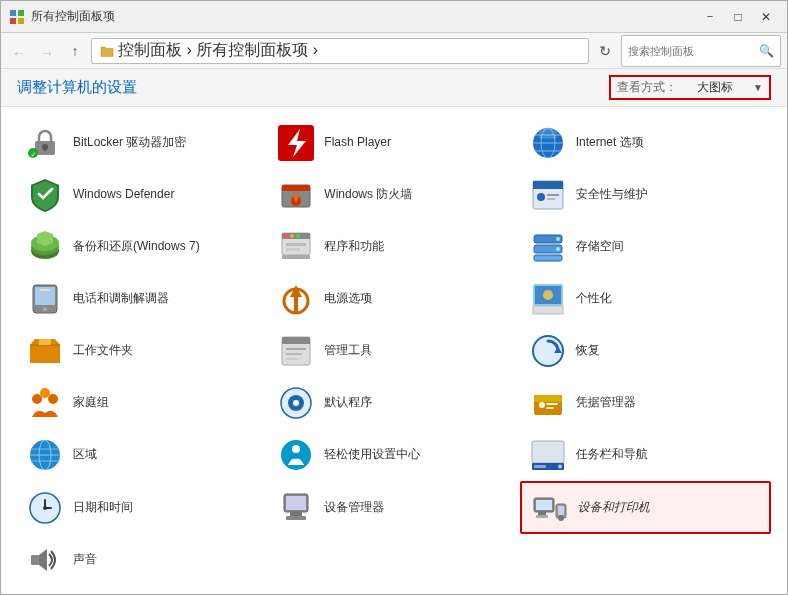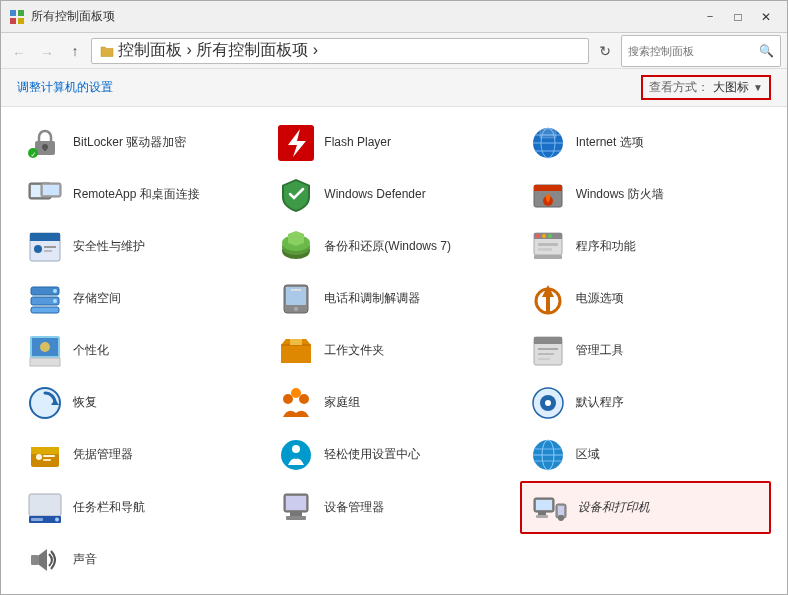--- a/index.html
+++ b/index.html
@@ -129,33 +129,33 @@
     .toolbar {
       background: #f5f5f5;
       height: 38px;
       display: flex;
       align-items: center;
       padding: 0 16px;
       border-bottom: 1px solid #e0e0e0;
       justify-content: space-between;
     }
     .toolbar-title {
-      font-size: 12px;
+      font-size: 15px;
       color: #0066cc;
       font-weight: normal;
     }
     .view-selector {
       display: flex;
       align-items: center;
       border: 2px solid #cc0000;
       padding: 2px 6px;
       background: #f5f5f5;
       font-size: 12px;
       color: #333;
-      gap: 4px;
+      gap: 20px;
       cursor: pointer;
     }
     .view-label { color: #666; }
     .view-value { color: #333; font-weight: 500; }
     .view-arrow { font-size: 10px; color: #555; }
 
     
     .content {
       display: flex;
       height: calc(595px - 32px - 36px - 38px);
@@ -286,31 +286,20 @@
             <line x1="5" y1="26" x2="31" y2="26" stroke="#7ab8f5" stroke-width="1"></line>
             <rect x="10" y="4" width="16" height="9" fill="rgba(255,255,255,0.15)"></rect>
             <path d="M10 4 L26 4 L26 13 L10 13 Z" fill="none" stroke="rgba(255,255,255,0.4)" stroke-width="0.5"></path>
           </svg>
         </div>
         <span class="item-label">Internet 选项</span>
       </div>
       <div class="control-item">
         <div class="item-icon">
           <svg viewBox="0 0 36 36" width="36" height="36">
-            <rect x="2" y="6" width="22" height="16" rx="2" fill="#888" stroke="#666" stroke-width="1"></rect>
-            <rect x="4" y="8" width="18" height="12" fill="#ddeeff"></rect>
-            <rect x="14" y="6" width="20" height="14" rx="2" fill="#aaa" stroke="#888" stroke-width="1"></rect>
-            <rect x="16" y="8" width="16" height="10" fill="#cce4ff"></rect>
-          </svg>
-        </div>
-        <span class="item-label">RemoteApp 和桌面连接</span>
-      </div>
-      <div class="control-item">
-        <div class="item-icon">
-          <svg viewBox="0 0 36 36" width="36" height="36">
             <path d="M18 2 L32 8 L32 20 Q32 30 18 35 Q4 30 4 20 L4 8 Z" fill="#2c7234"></path>
             <path d="M18 4 L30 9 L30 20 Q30 29 18 33 Q6 29 6 20 L6 9 Z" fill="#3d9b48"></path>
             <path d="M12 17 L16 21 L25 12" stroke="#fff" stroke-width="2.5" fill="none" stroke-linecap="round"></path>
           </svg>
         </div>
         <span class="item-label">Windows Defender</span>
       </div>
       <div class="control-item">
         <div class="item-icon">
           <svg viewBox="0 0 36 36" width="36" height="36">
@@ -464,49 +453,60 @@
             <circle cx="12" cy="20" r="3" fill="#fff6dd"></circle>
             <rect x="16" y="18" width="12" height="2" fill="#fff6dd" rx="1"></rect>
             <rect x="16" y="22" width="8" height="2" fill="#ffe8aa" rx="1"></rect>
           </svg>
         </div>
         <span class="item-label">凭据管理器</span>
       </div>
       <div class="control-item">
         <div class="item-icon">
           <svg viewBox="0 0 36 36" width="36" height="36">
-            <circle cx="18" cy="18" r="15" fill="#0099cc"></circle>
-            <circle cx="18" cy="12" r="4" fill="#fff"></circle>
-            <path d="M10 28 Q14 20 18 22 Q22 20 26 28" fill="#fff"></path>
-          </svg>
-        </div>
-        <span class="item-label">轻松使用设置中心</span>
-      </div>
-      <div class="control-item">
-        <div class="item-icon">
-          <svg viewBox="0 0 36 36" width="36" height="36">
             <circle cx="18" cy="18" r="15" fill="#2288cc"></circle>
             <ellipse cx="18" cy="18" rx="6" ry="15" fill="none" stroke="#88ccff" stroke-width="1"></ellipse>
             <line x1="3" y1="18" x2="33" y2="18" stroke="#88ccff" stroke-width="1"></line>
             <line x1="5" y1="12" x2="31" y2="12" stroke="#88ccff" stroke-width="0.8"></line>
             <line x1="5" y1="24" x2="31" y2="24" stroke="#88ccff" stroke-width="0.8"></line>
           </svg>
         </div>
         <span class="item-label">区域</span>
       </div>
       <div class="control-item">
         <div class="item-icon">
           <svg viewBox="0 0 36 36" width="36" height="36">
+            <circle cx="18" cy="18" r="15" fill="#0099cc"></circle>
+            <circle cx="18" cy="12" r="4" fill="#fff"></circle>
+            <path d="M10 28 Q14 20 18 22 Q22 20 26 28" fill="#fff"></path>
+          </svg>
+        </div>
+        <span class="item-label">轻松使用设置中心</span>
+      </div>
+      <div class="control-item">
+        <div class="item-icon">
+          <svg viewBox="0 0 36 36" width="36" height="36">
             <rect x="2" y="4" width="32" height="22" rx="2" fill="#dde4ee" stroke="#aab"></rect>
             <rect x="2" y="26" width="32" height="7" rx="1" fill="#2255aa"></rect>
             <rect x="4" y="28" width="12" height="3" rx="1" fill="#88aadd"></rect>
             <circle cx="30" cy="29.5" r="2" fill="#aaccff"></circle>
           </svg>
         </div>
         <span class="item-label">任务栏和导航</span>
+      </div>
+      <div class="control-item">
+        <div class="item-icon">
+          <svg viewBox="0 0 36 36" width="36" height="36">
+            <circle cx="18" cy="18" r="15" fill="#ddeeff" stroke="#2266aa" stroke-width="1.5"></circle>
+            <line x1="18" y1="18" x2="18" y2="10" stroke="#333" stroke-width="2" stroke-linecap="round"></line>
+            <line x1="18" y1="18" x2="24" y2="18" stroke="#333" stroke-width="2" stroke-linecap="round"></line>
+            <circle cx="18" cy="18" r="2" fill="#333"></circle>
+          </svg>
+        </div>
+        <span class="item-label">日期和时间</span>
       </div>
       <div class="control-item">
         <div class="item-icon">
           <svg viewBox="0 0 36 36" width="36" height="36">
             <rect x="6" y="4" width="24" height="18" rx="2" fill="#888" stroke="#666"></rect>
             <rect x="8" y="6" width="20" height="14" fill="#cce"></rect>
             <rect x="12" y="22" width="12" height="4" fill="#777"></rect>
             <rect x="8" y="26" width="20" height="4" rx="1" fill="#888"></rect>
           </svg>
         </div>

